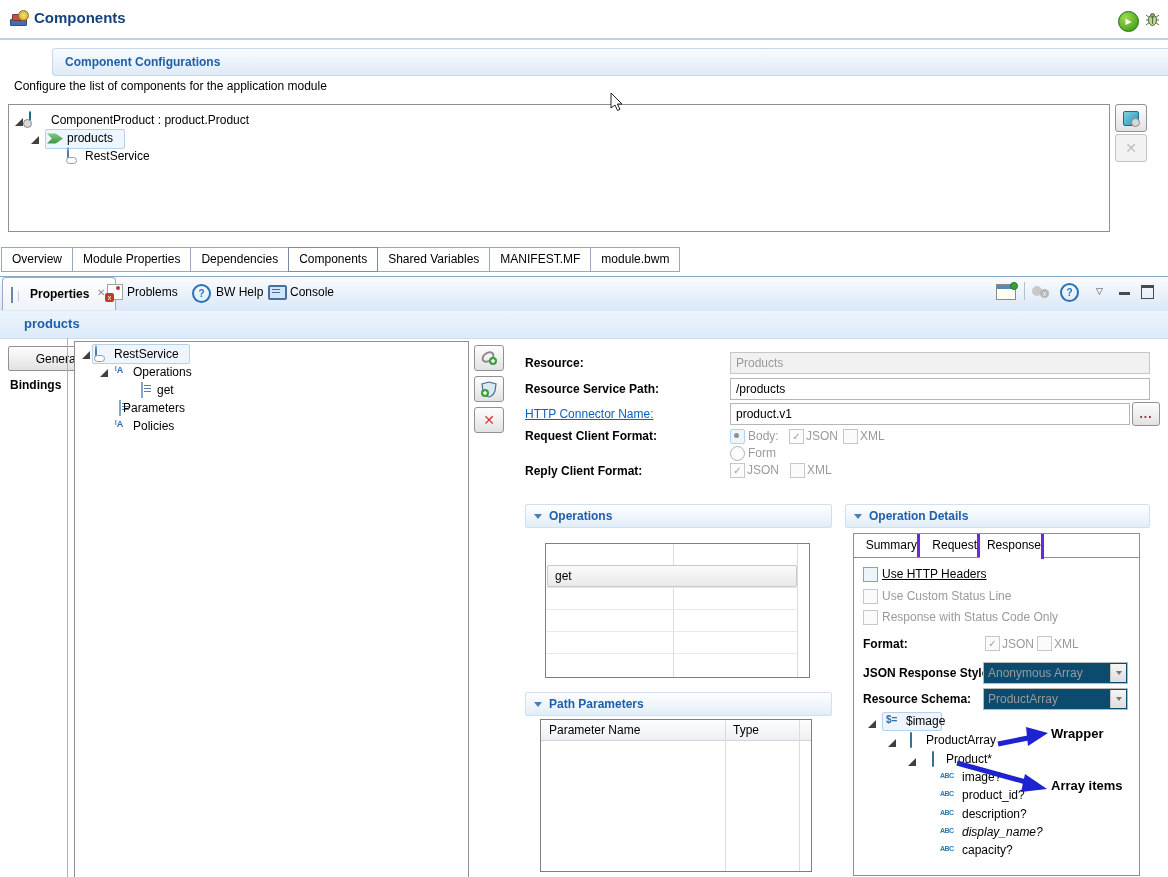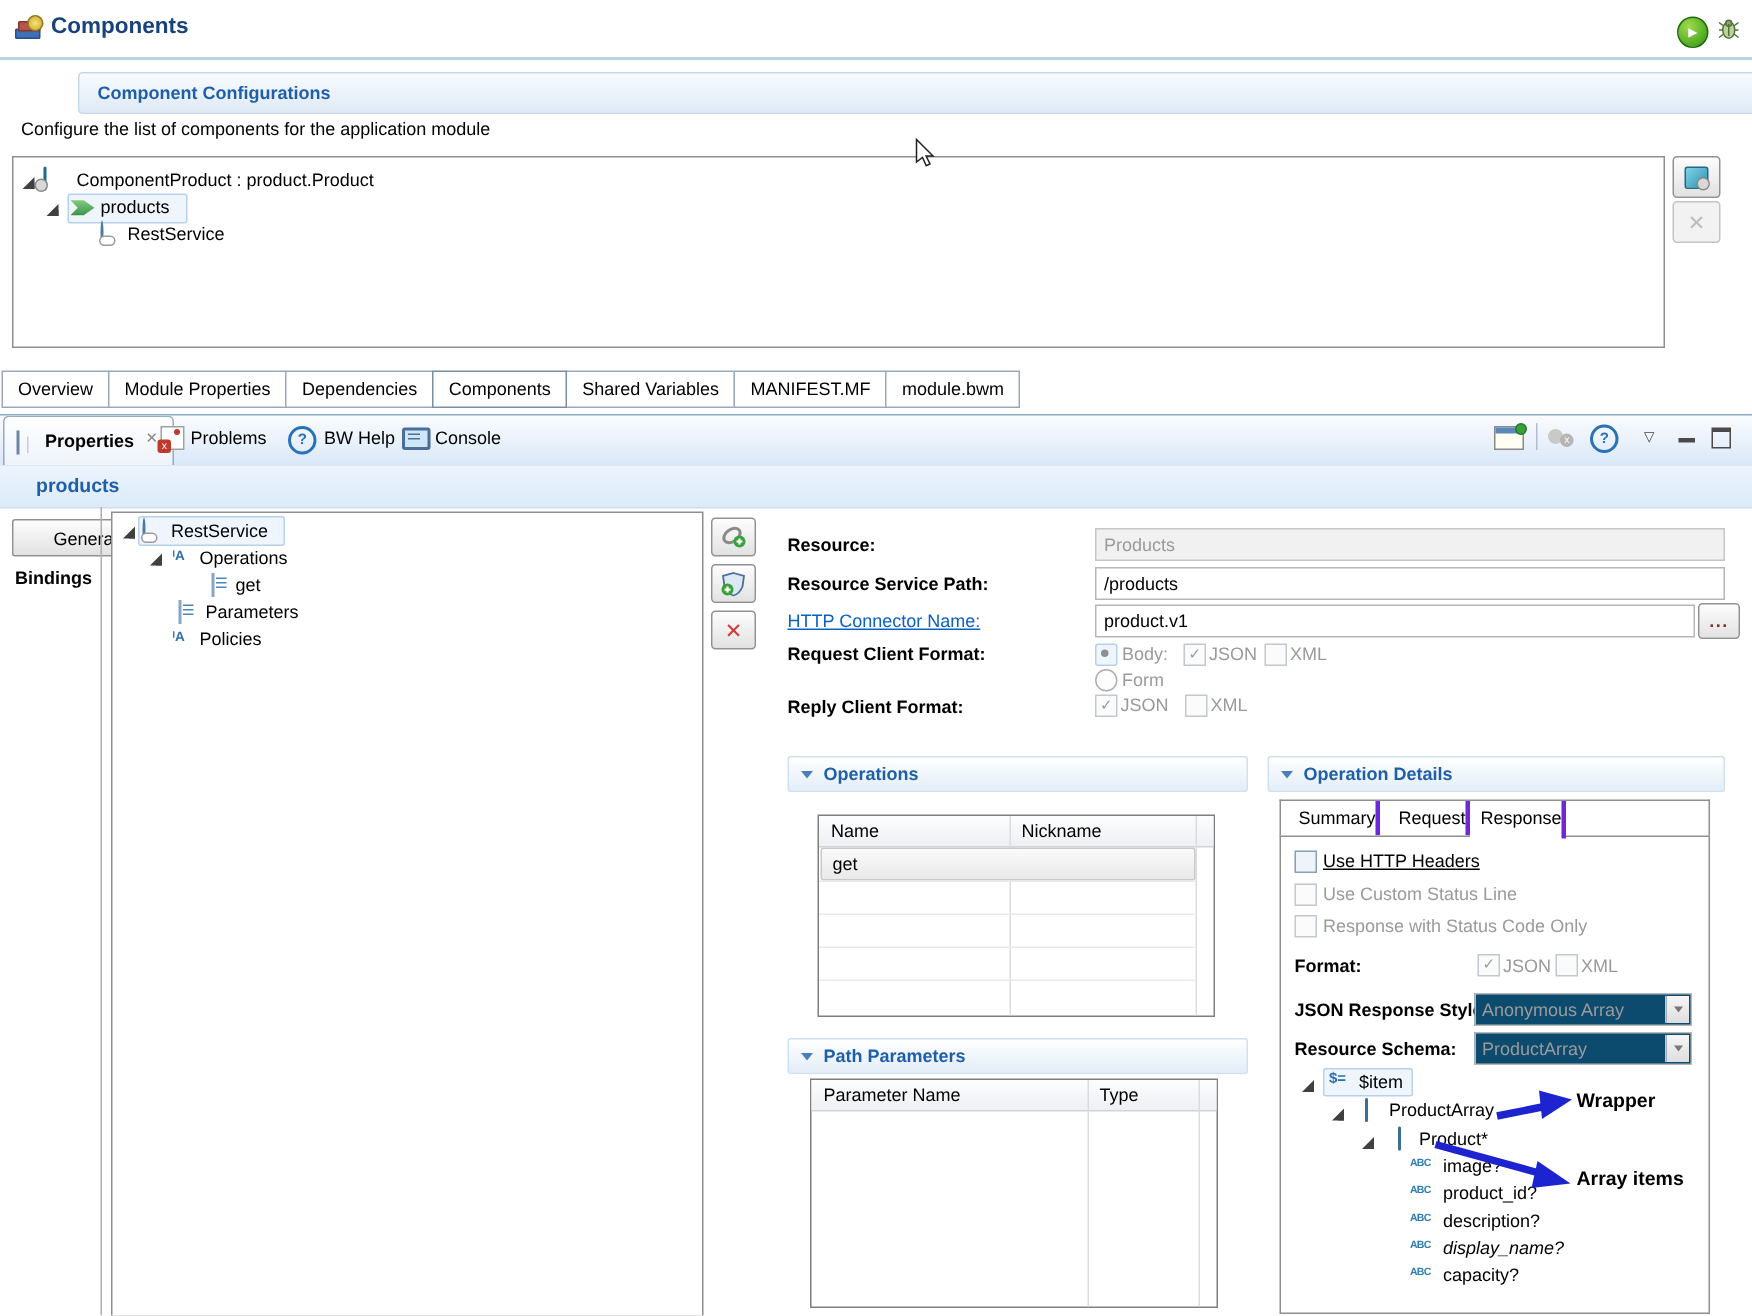--- a/index.html
+++ b/index.html
@@ -193,21 +193,21 @@
 <div class="ab tw" style="left:82px;top:351px;"></div>
 <div class="ab sel" style="left:92px;top:344px;width:96px;height:18px;"></div>
 <span class="ab globe" style="left:95px;top:346px;"><i></i></span>
 <span class="ab" style="left:114px;top:347px;">RestService</span>
 <div class="ab tw" style="left:100px;top:369px;"></div>
 <span class="ab ia" style="left:115px;top:365px;">ᴵA</span>
 <span class="ab" style="left:133px;top:365px;">Operations</span>
 <span class="ab listicon" style="left:139px;top:383px;"><b></b></span>
 <span class="ab" style="left:157px;top:383px;">get</span>
 <span class="ab listicon" style="left:115px;top:401px;"><b></b></span>
-<span class="ab" style="left:137px;top:401px;">Parameters</span>
+<span class="ab" style="left:123px;top:401px;">Parameters</span>
 <span class="ab ia" style="left:115px;top:419px;">ᴵA</span>
 <span class="ab" style="left:133px;top:419px;">Policies</span>
 
 
 <div class="ab btn" style="left:474px;top:345px;width:28px;height:24px;">
   <svg width="18" height="16">
     <ellipse cx="8" cy="7" rx="6" ry="4" fill="none" stroke="#8a8a8a" stroke-width="2" transform="rotate(-35 8 7)"></ellipse>
     <circle cx="13" cy="11" r="4" fill="#3aa13a"></circle>
       <line x1="13" y1="9" x2="13" y2="13" stroke="#fff" stroke-width="1.5"></line>
       <line x1="11" y1="11" x2="15" y2="11" stroke="#fff" stroke-width="1.5"></line>
@@ -249,24 +249,20 @@
 <span class="ab gray" style="left:747px;top:463px;">JSON</span>
 <span class="ab chk dis" style="left:790px;top:463px;"></span>
 <span class="ab gray" style="left:807px;top:463px;">XML</span>
 
 
 <div class="ab formbar" style="left:525px;top:504px;width:305px;">
   <span class="tw-sec ab" style="left:8px;top:9px;"></span>
   <span class="ab blue-title" style="left:23px;top:4px;">Operations</span>
 </div>
 <div class="ab panel" style="left:545px;top:543px;width:263px;height:133px;border-color:#7f7f7f;">
-  <div class="thead ab" style="left:0;top:0;right:0;height:20px;">
-    <span class="ab" style="left:8px;top:3px;">Name</span>
-    <span class="ab" style="left:135px;top:3px;">Nickname</span>
-  </div>
   <div class="colline ab" style="left:127px;top:0;height:133px;"></div>
   <div class="colline ab" style="left:251px;top:0;height:133px;"></div>
   <div class="getrow ab" style="left:1px;top:21px;width:248px;height:20px;">
     <span class="ab" style="left:7px;top:3px;">get</span>
   </div>
   <div class="rowline ab" style="left:0;top:43px;width:251px;"></div>
   <div class="rowline ab" style="left:0;top:65px;width:251px;"></div>
   <div class="rowline ab" style="left:0;top:87px;width:251px;"></div>
   <div class="rowline ab" style="left:0;top:109px;width:251px;"></div>
 </div>
@@ -320,21 +316,21 @@
   <span>ProductArray</span>
   <span class="arrow">
       <i></i>
     </span>
 </div>
 
 
 <div class="ab tw" style="left:868px;top:720px;"></div>
 <div class="ab sel" style="left:882px;top:712px;width:58px;height:17px;"></div>
 <span class="ab dollar" style="left:886px;top:714px;">$=</span>
-<span class="ab" style="left:906px;top:714px;">$item</span>
+<span class="ab" style="left:906px;top:714px;">$image</span>
 <div class="ab tw" style="left:888px;top:739px;"></div>
 <span class="ab el-icon" style="left:904px;top:733px;"><b></b></span>
 <span class="ab" style="left:926px;top:733px;">ProductArray</span>
 <div class="ab tw" style="left:908px;top:758px;"></div>
 <span class="ab el-icon" style="left:924px;top:752px;"><b></b></span>
 <span class="ab" style="left:946px;top:752px;">Product*</span>
 <span class="ab abc" style="left:940px;top:772px;">ABC</span>
 <span class="ab" style="left:962px;top:770px;">image?</span>
 <span class="ab abc" style="left:940px;top:790px;">ABC</span>
 <span class="ab" style="left:962px;top:788px;">product_id?</span>

